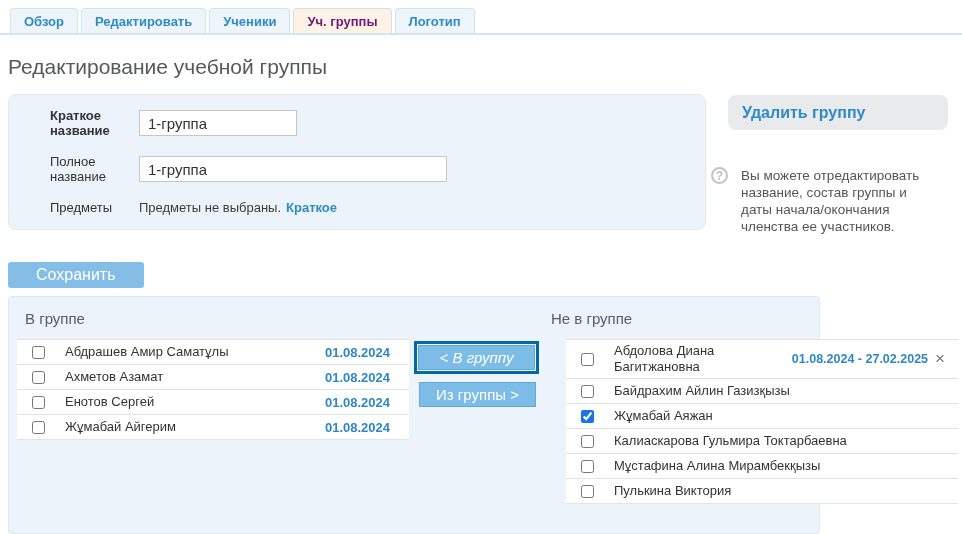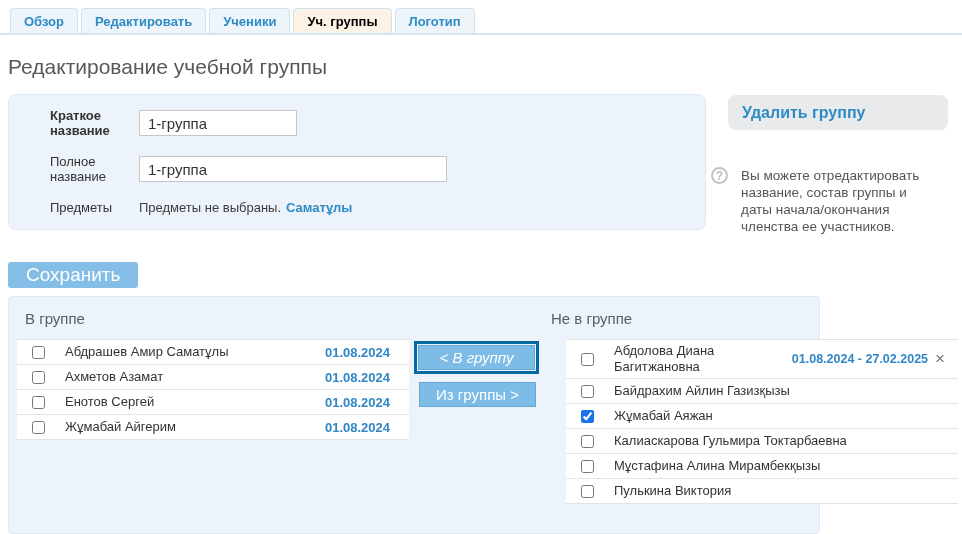--- a/index.html
+++ b/index.html
@@ -5,21 +5,21 @@
   * { box-sizing: border-box; margin: 0; padding: 0; }
   html,body { width: 962px; height: 534px; background: #fff; overflow: hidden;
     font-family: "Liberation Sans", "DejaVu Sans", sans-serif; }
 
   
   .tabbar { display: flex; gap: 3px; padding: 8px 0 0 10px;
     border-bottom: 2px solid #d2e6f1; }
   .tab { padding: 5px 13px 4px; font-size: 13px; font-weight: bold; color: #2e8bc5;
     background: #eef5fa; border: 1px solid #cfe3ef; border-bottom: none;
     border-radius: 4px 4px 0 0; cursor: pointer; white-space: nowrap; }
-  .tab.active { background: #fcf3e6; color: #000000; }
+  .tab.active { background: #fcf3e6; color: #701a75; }
 
   
   .page-title { font-size: 21px; font-weight: 400; color: #56585a;
     margin: 20px 0 15px 8px; }
 
   
   .content-row { display: flex; align-items: flex-start; }
   .form-panel { margin-left: 8px; width: 698px; height: 136px;
     background: #edf3fa; border: 1px solid #dfe9f3; border-radius: 8px;
     padding: 13px 0 0 10px; }
@@ -41,23 +41,23 @@
     border-radius: 8px; color: #2e8bc5; font-size: 16px; font-weight: bold;
     padding-left: 14px; cursor: pointer; margin-top: 1px; }
   .help { display: flex; margin: 37px 0 0 -17px; }
   .help-icon { width: 17px; height: 17px; border: 2px solid #c3c3c3; color: #bdbdbd;
     border-radius: 50%; font-size: 12px; font-weight: bold; flex-shrink: 0;
     display: flex; align-items: center; justify-content: center; }
   .help-text { margin-left: 13px; width: 190px; font-size: 13.5px; color: #555;
     line-height: 17px; }
 
   
-  .save-btn { display: inline-block; margin: 27px 0 0 8px; padding: 0 18px;
+  .save-btn { display: inline-block; margin: 27px 0 0 8px; padding: 0 28px;
     height: 26px; line-height: 26px; background: #84bee7; color: #fff;
-    font-size: 19px; border-radius: 3px; cursor: pointer; }
+    font-size: 16px; border-radius: 3px; cursor: pointer; }
 
   
   .lists-panel { position: relative; margin: 8px 0 0 8px; width: 812px;
     height: 238px; background: #edf3fa; border: 1px solid #dfe9f3;
     border-radius: 4px; }
   .list-header { position: absolute; top: 13px; font-size: 15px; color: #51606b; }
   .lh-left  { left: 16px; }
   .lh-right { left: 542px; }
 
   .member-table { position: absolute; top: 42px; width: 392px;
@@ -122,21 +122,21 @@
       <span class="form-label bold">Краткое название</span>
       <input type="text" class="text-input w-short" value="1-группа" style="">
     </div>
     <div class="form-row">
       <span class="form-label">Полное название</span>
       <input type="text" class="text-input w-long" value="1-группа" style="">
     </div>
     <div class="form-row">
       <span class="form-label">Предметы</span>
       <span class="subjects-status">Предметы не выбраны.</span>
-      <span class="choose-link">Саматұлы</span>
+      <span class="choose-link">Краткое</span>
     </div>
   </div>
 
   <div class="side-col">
     <div class="delete-btn">Удалить группу</div>
     <div class="help">
       <span class="help-icon">?</span>
       <div class="help-text">Вы можете отредактировать название, состав группы и даты начала/окончания членства ее участников.</div>
     </div>
   </div>

